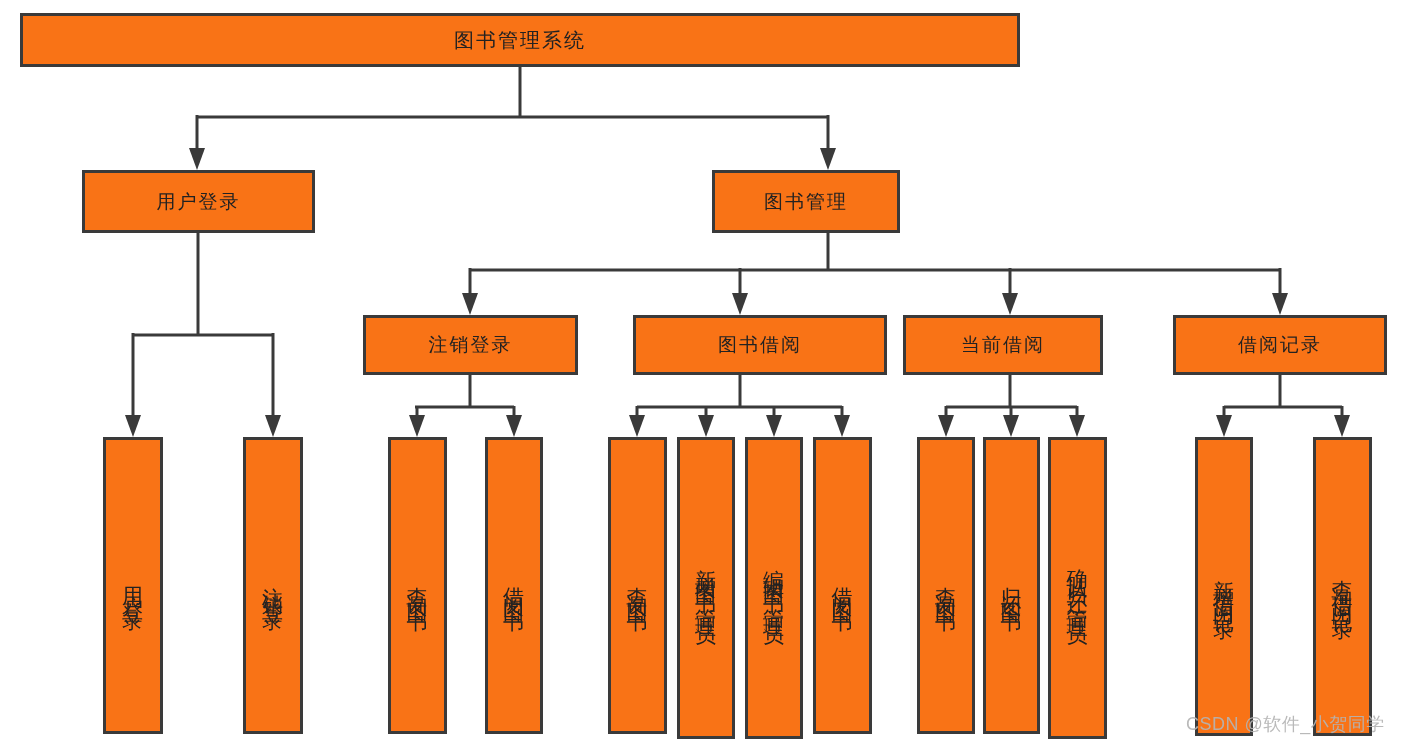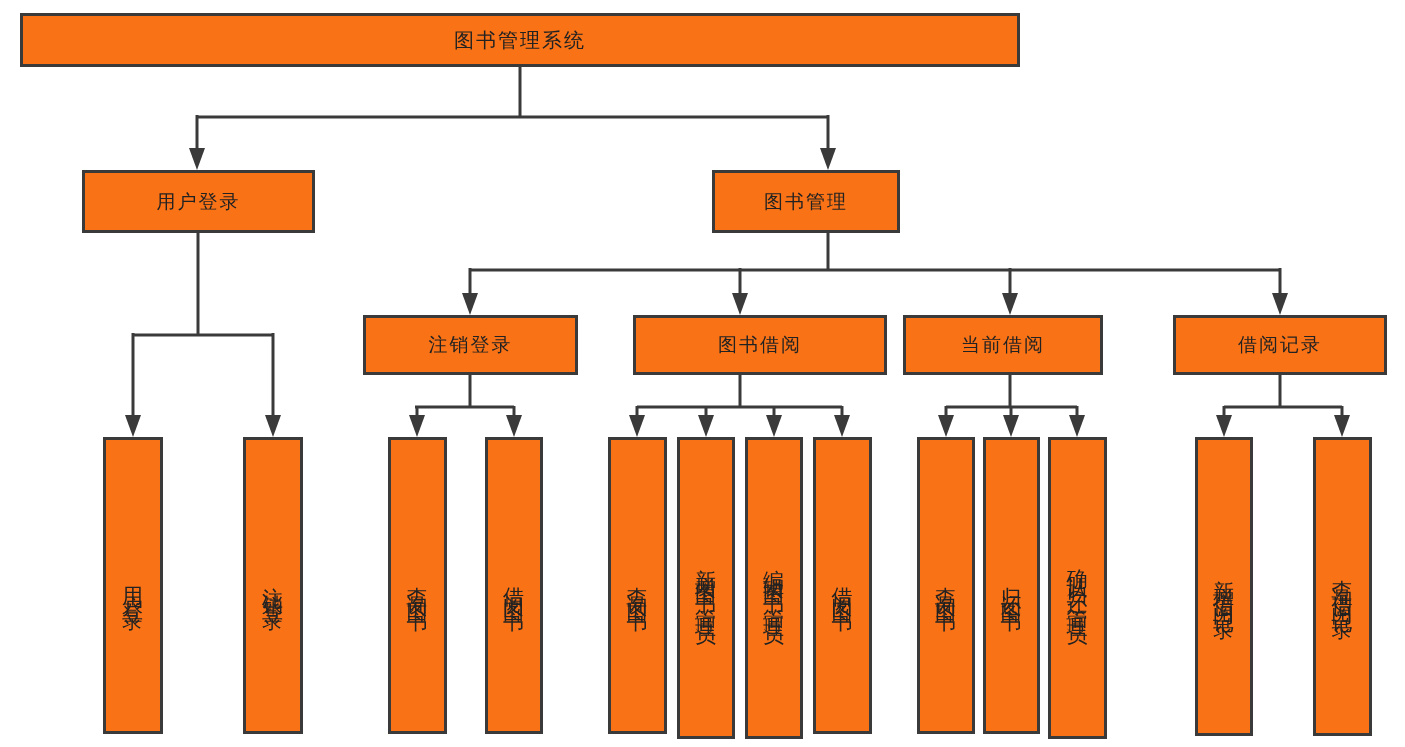--- a/index.html
+++ b/index.html
@@ -169,14 +169,15 @@
     <span class="lbl">确认归还（管理员）</span>
   </div>
 
   <div class="box v" style="left:1195px;top:437px;width:58px;height:299px">
     <span class="lbl">新增借阅记录</span>
   </div>
   <div class="box v" style="left:1313px;top:437px;width:59px;height:299px">
     <span class="lbl">查询借阅记录</span>
   </div>
 
+  <div class="watermark">CSDN @软件_小贺同学</div>
 
 </div>
 
 </body></html>

